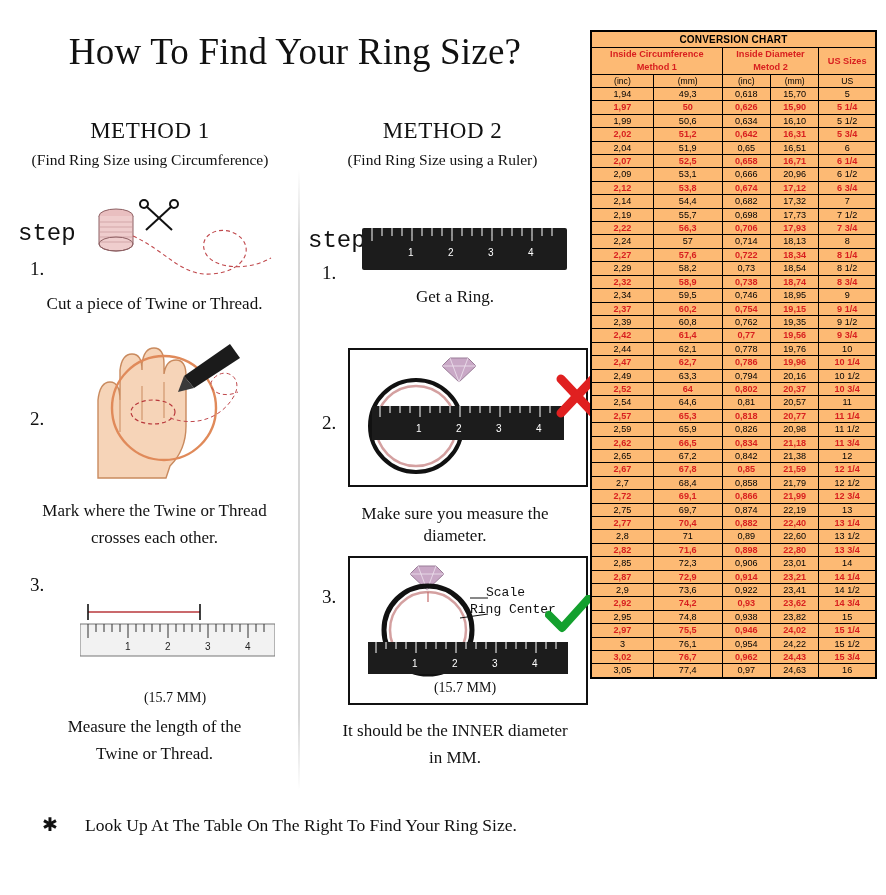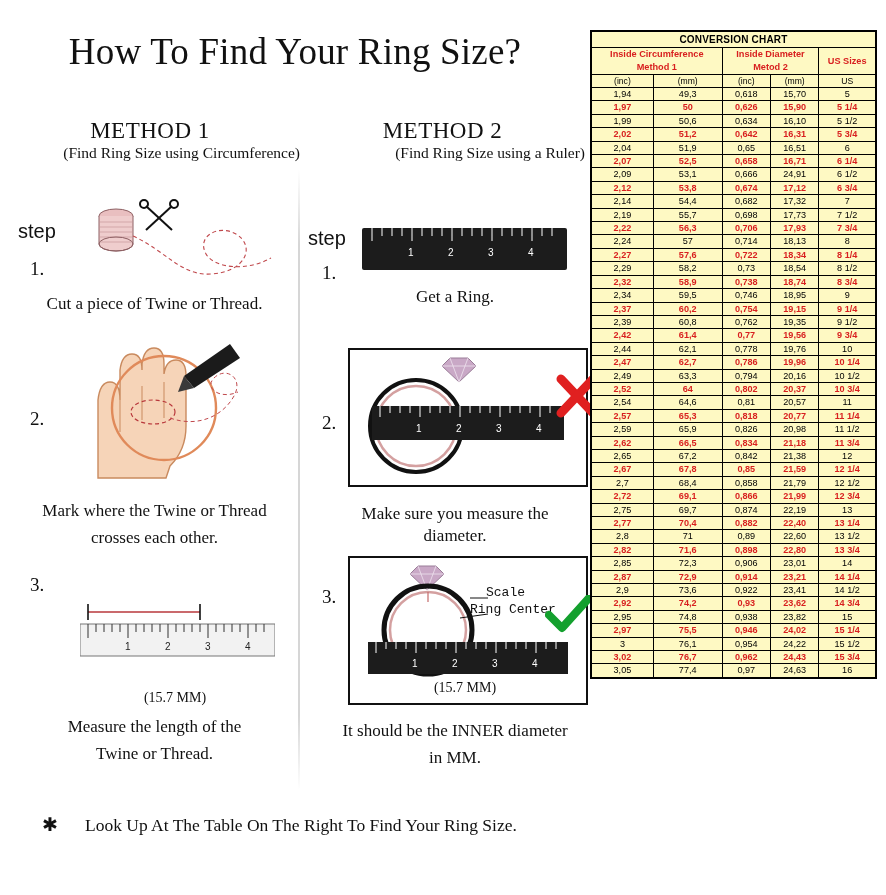--- a/index.html
+++ b/index.html
@@ -38,38 +38,39 @@
   #method1-col { left: 0px; width: 300px; }
   #method2-col { left: 300px; width: 285px; }
 
   .method-head {
     text-align: center;
     font-size: 23px;
     font-family: "Liberation Serif", serif;
     letter-spacing: 0.5px;
   }
   .method-sub {
-    text-align: right;
+    text-align: center;
     font-size: 15.5px;
+    margin-top: 7px;
   }
 
   .divider {
     position: absolute;
     left: 298px;
     top: 170px;
     width: 2px;
     height: 620px;
     background: linear-gradient(to bottom, rgba(200,200,200,0), #d6d6d6 12%, #d6d6d6 88%, rgba(200,200,200,0));
   }
 
   
   .steplabel {
     position: absolute;
-    font-size: 20px;
-    font-family: Liberation Sans, sans-serif;
+    font-size: 24px;
+    font-family: Liberation Mono, monospace;
   }
   .stepnum {
     position: absolute;
     font-size: 19px;
     font-family: "Liberation Serif", serif;
   }
 
   .caption {
     position: absolute;
     font-size: 17px;
@@ -89,21 +90,21 @@
     background: #fff;
   }
 
   
   #conversion-chart {
     position: absolute;
     left: 590px;
     top: 30px;
     width: 285px;
     border: 1.5px solid #000;
-    background: #fef9c3;
+    background: #fdba74;
     font-family: "Liberation Sans", sans-serif;
   }
   #conversion-chart table {
     border-collapse: collapse;
     width: 100%;
   }
   #conversion-chart td, #conversion-chart th {
     border: 1px solid #000;
     text-align: center;
     font-size: 9.1px;
@@ -479,21 +480,21 @@
             <td>2,07</td>
             <td>52,5</td>
             <td>0,658</td>
             <td>16,71</td>
             <td>6 1/4</td>
           </tr>
           <tr>
             <td>2,09</td>
             <td>53,1</td>
             <td>0,666</td>
-            <td>24,91</td>
+            <td>20,96</td>
             <td>6 1/2</td>
           </tr>
           <tr class="red">
             <td>2,12</td>
             <td>53,8</td>
             <td>0,674</td>
             <td>17,12</td>
             <td>6 3/4</td>
           </tr>
           <tr>

